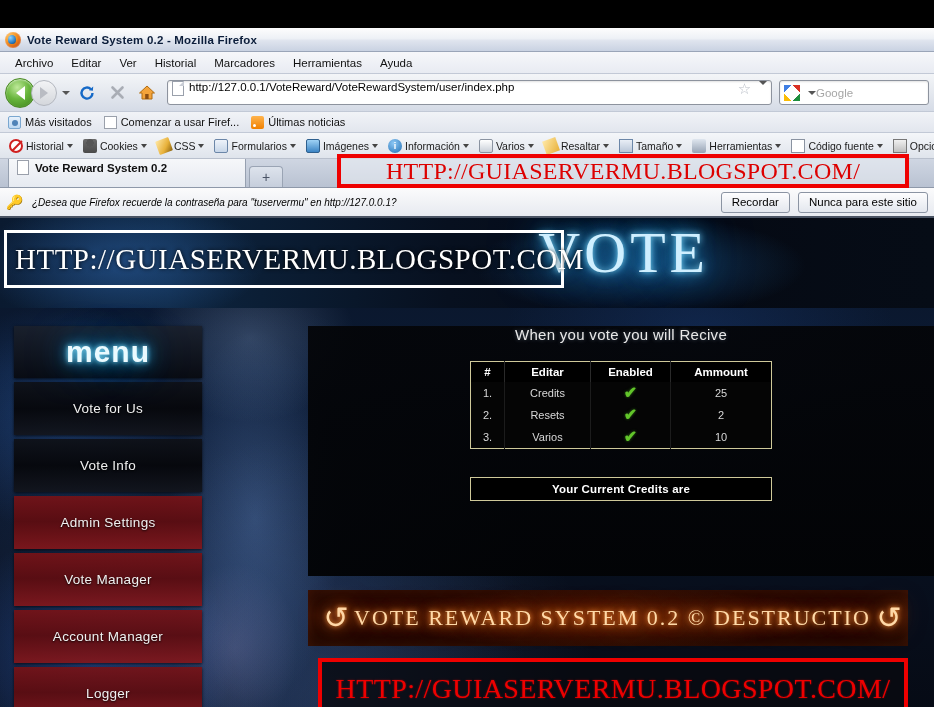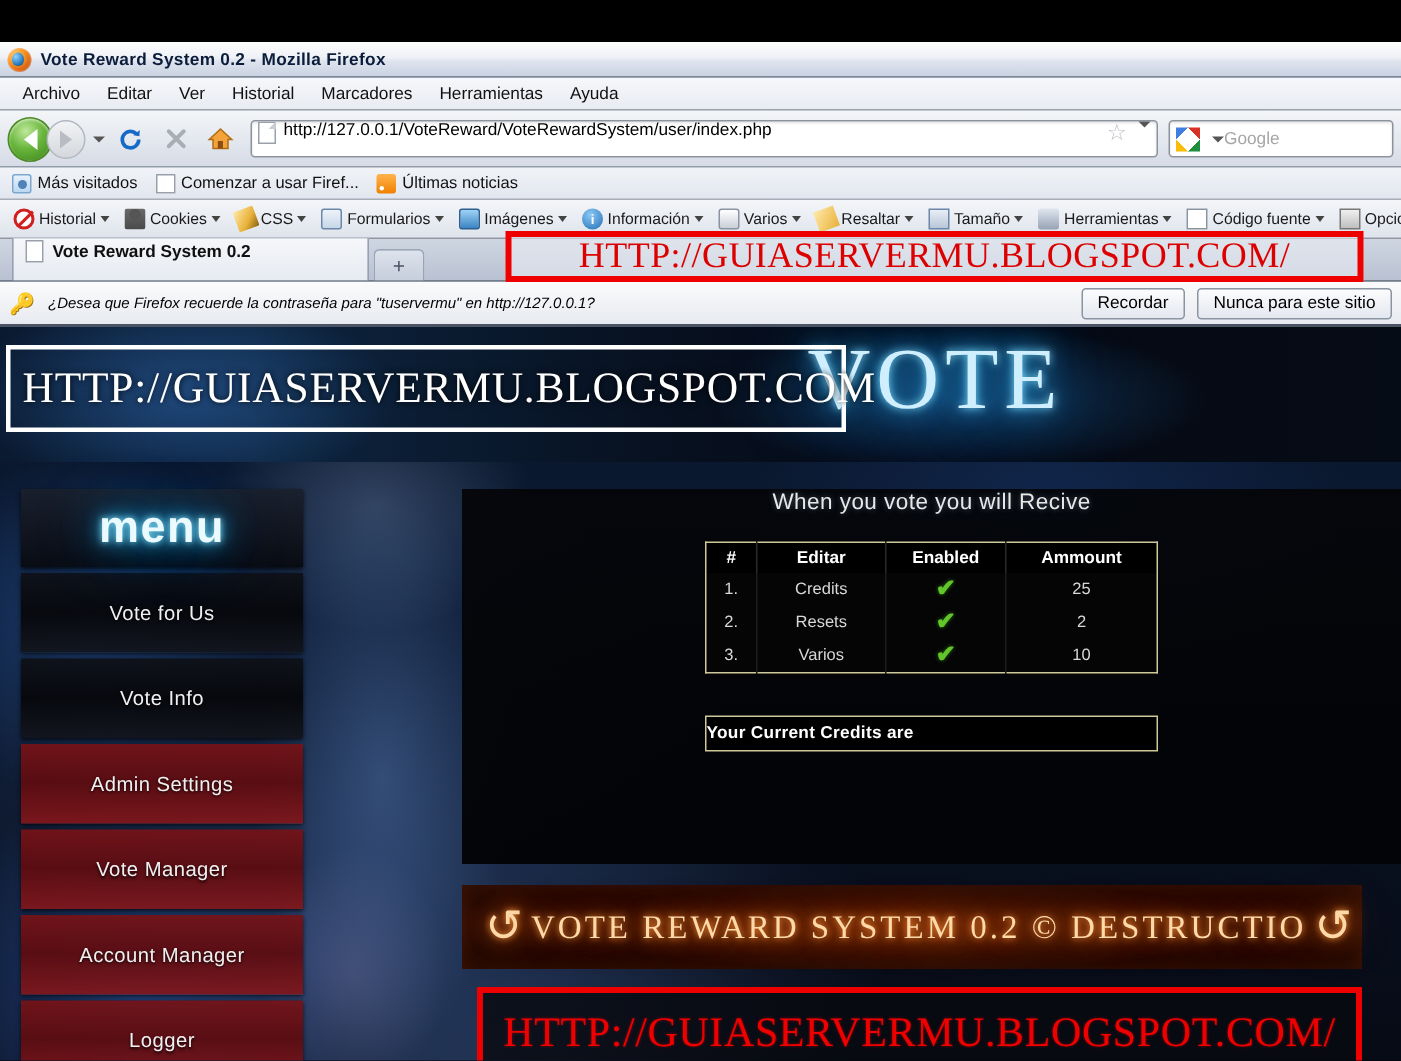--- a/index.html
+++ b/index.html
@@ -279,21 +279,21 @@
     border-right:1px solid #1c1c1c;
   }
   .reward-table td:last-child{ border-right:none; }
   .reward-table td.idx { width:34px; }
   .reward-table td.rw { width:86px; }
   .reward-table td.en { width:80px; }
   .check { color:#62c52a; font-size:16px; font-weight:bold; text-shadow:0 0 3px rgba(90,220,40,.5); line-height:1; }
   .credits-bar {
     width:302px; margin:28px auto 0; height:24px;
     border:1px solid #cfc99a; background:#000;
-    display:flex; align-items:center; justify-content:flex-start;
+    display:flex; align-items:center; justify-content:center;
     color:#fff; font-size:11.5px; font-weight:bold; letter-spacing:.2px;
   }
 
   
   .footer-banner {
     position:absolute; left:308px; top:372px; width:600px; height:56px;
     background:
       radial-gradient(ellipse 300px 40px at 50% 50%, rgba(140,50,10,.55), transparent 75%),
       linear-gradient(to bottom,#1d0703 0%,#2c0c04 45%,#190602 100%);
     display:flex; align-items:center; justify-content:space-between;

